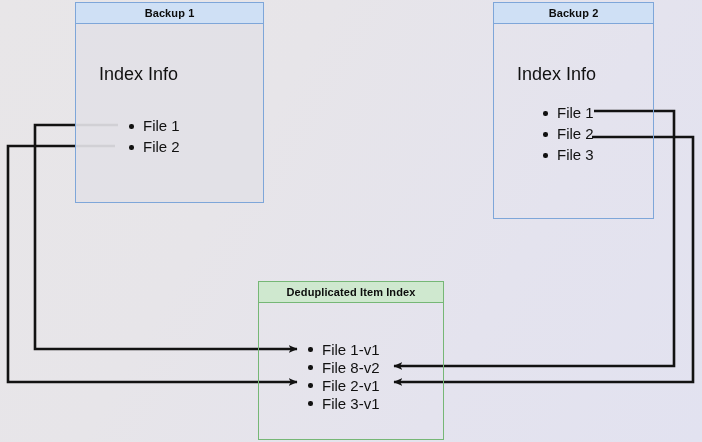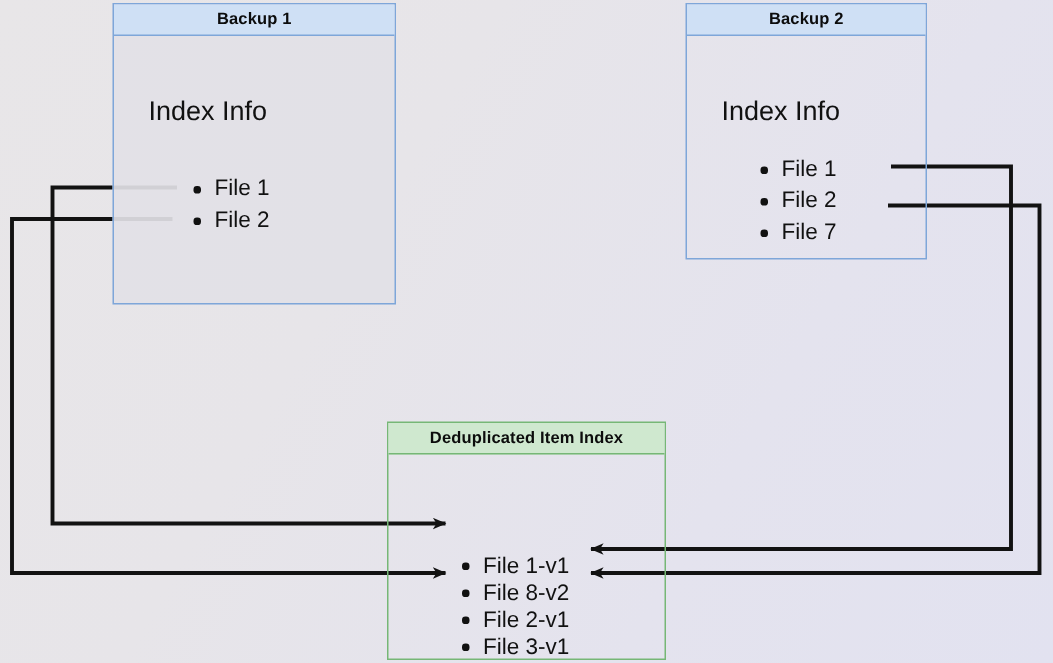--- a/index.html
+++ b/index.html
@@ -127,36 +127,36 @@
     <div class="node-header">Backup 1</div>
     <div class="node-body">
       <div class="index-label" style="left:23px; top:40px;">Index Info</div>
       <ul class="file-list" style="left:50px; top:91px;">
         <li>File 1</li>
         <li>File 2</li>
       </ul>
     </div>
   </div>
 
-  <div class="node-box backup2" style="left:457px; top:2px; width:161px; height:171px;">
+  <div class="node-box backup2" style="left:493px; top:2px; width:161px; height:217px;">
     <div class="node-header">Backup 2</div>
     <div class="node-body">
       <div class="index-label" style="left:23px; top:40px;">Index Info</div>
       <ul class="file-list" style="left:46px; top:78px;">
         <li>File 1</li>
         <li>File 2</li>
-        <li>File 7</li>
+        <li>File 3</li>
       </ul>
     </div>
   </div>
 
   <div class="node-box dedup" style="left:258px; top:281px; width:186px; height:159px;">
     <div class="node-header">Deduplicated Item Index</div>
     <div class="node-body">
-      <ul class="file-list dedup-list" style="left:46px; top:37px;margin-top:28px;">
+      <ul class="file-list dedup-list" style="left:46px; top:37px;">
         <li>File 1-v1</li>
         <li>File 8-v2</li>
         <li>File 2-v1</li>
         <li>File 3-v1</li>
       </ul>
     </div>
   </div>
 
 </div>
 

